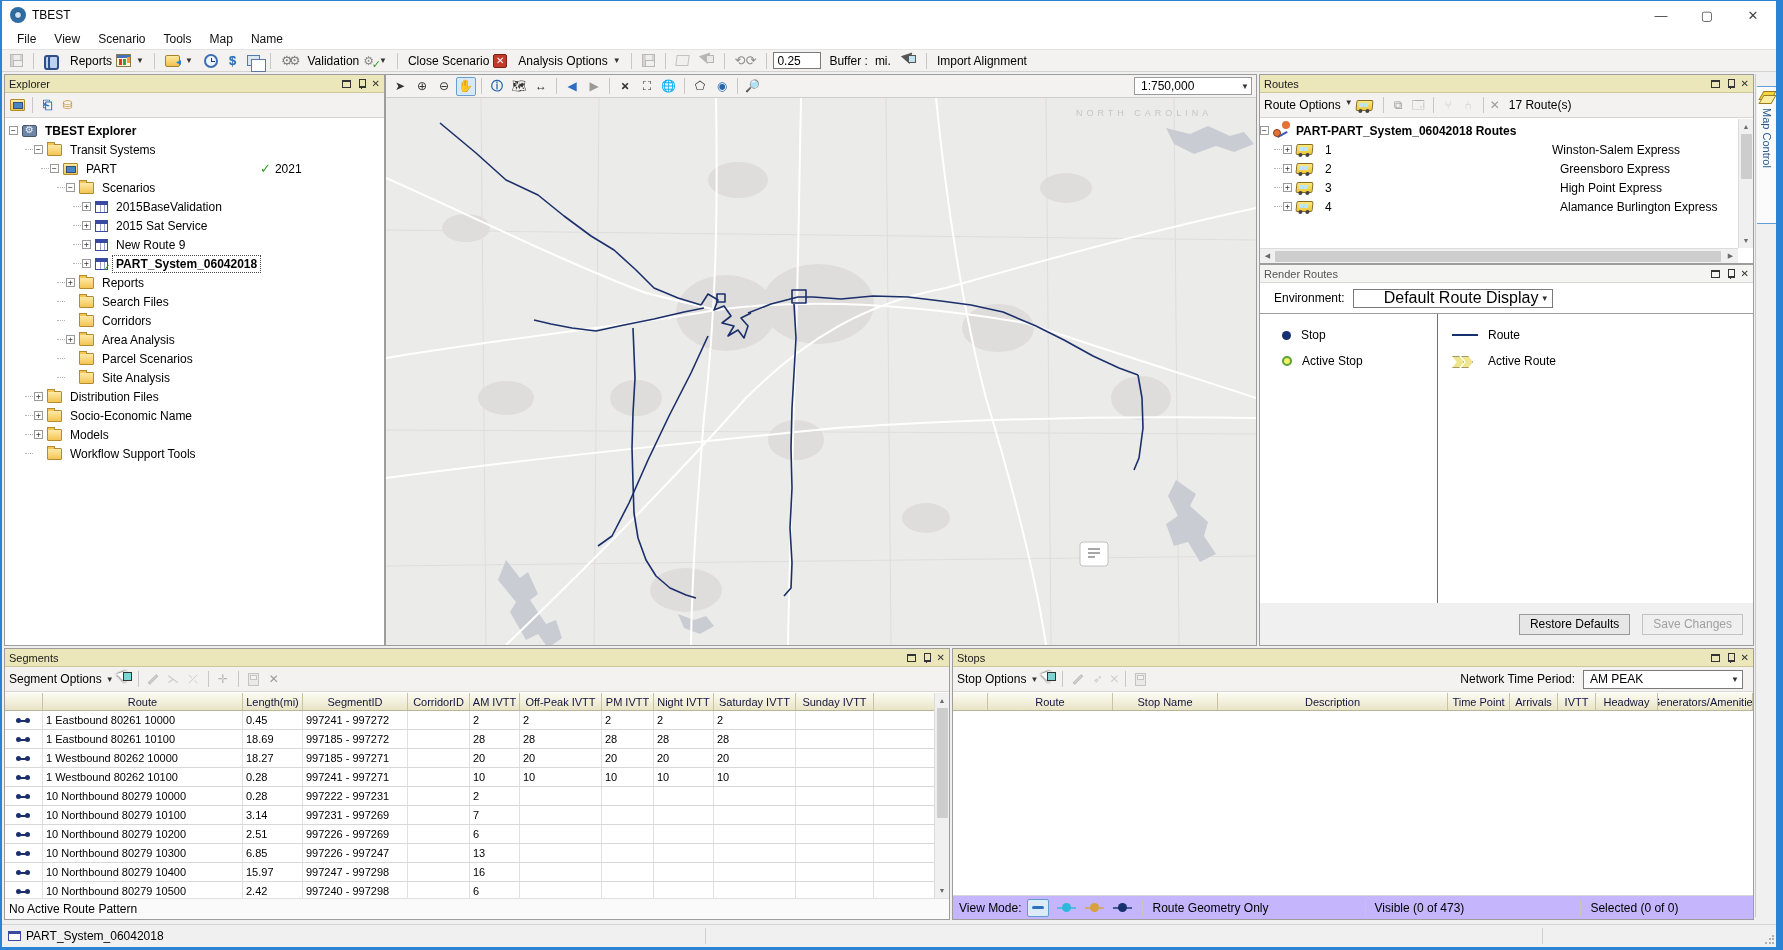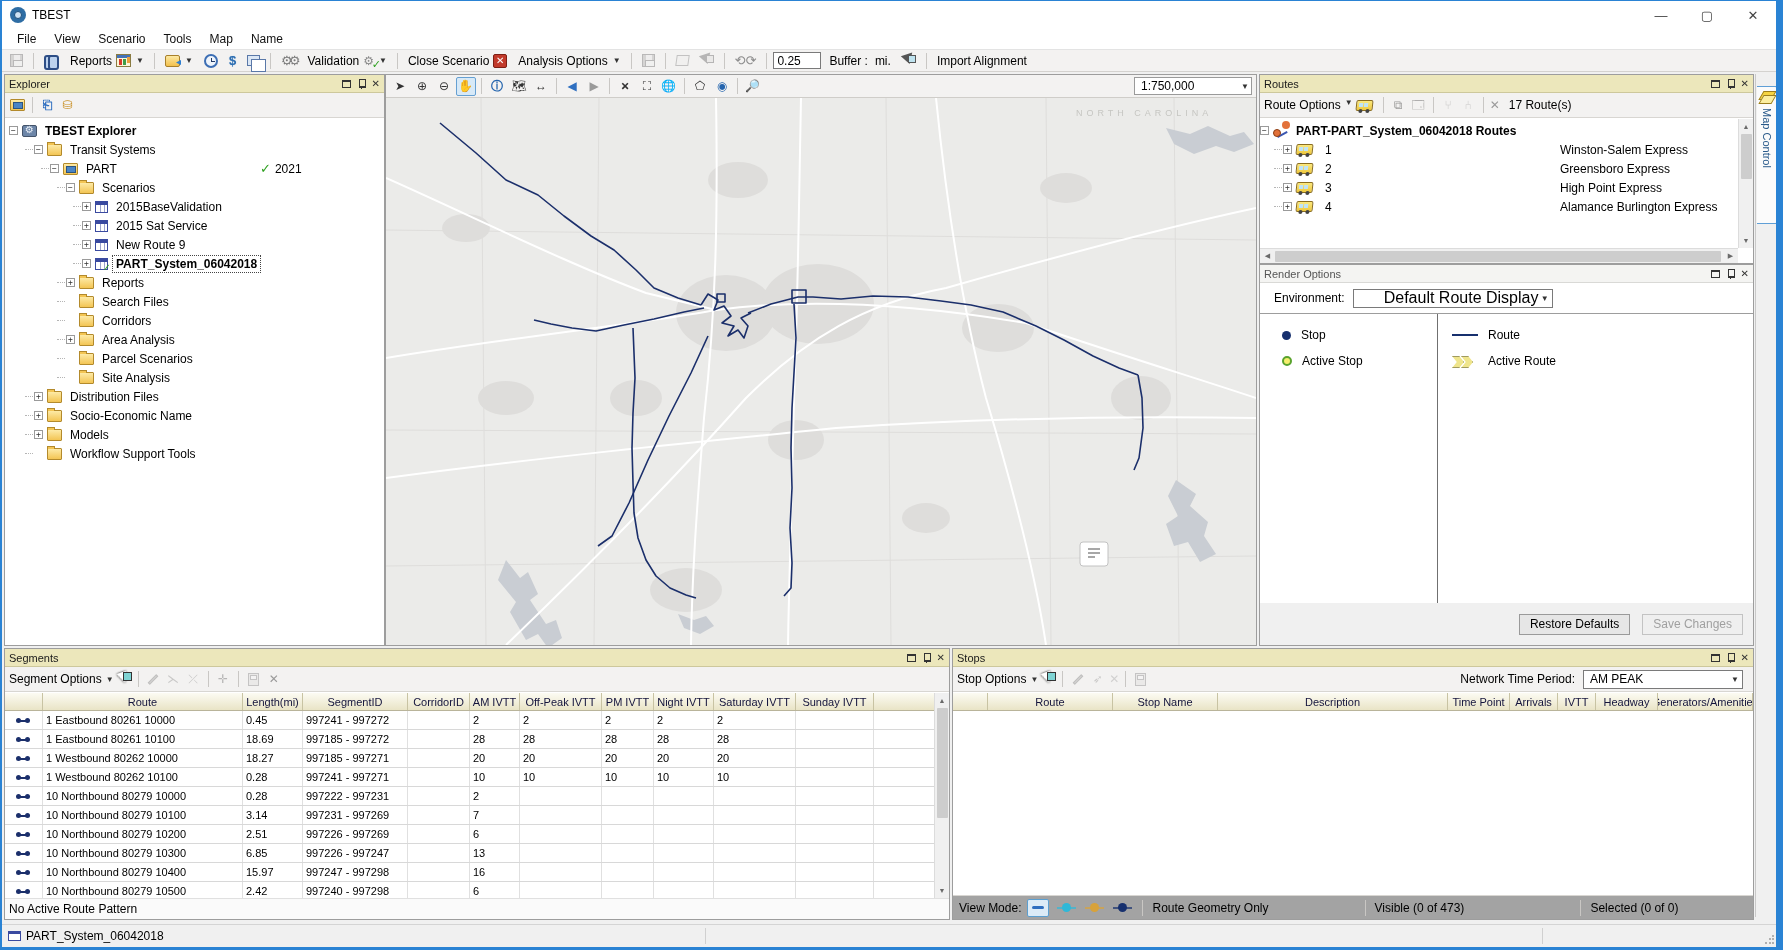--- a/index.html
+++ b/index.html
@@ -137,21 +137,21 @@
   .btn{height:21px;padding:0 10px;background:#e6e6e6;border:1px solid #9a9a9a;font:12px "Liberation Sans",sans-serif;display:inline-flex;align-items:center;}
   .btn.disabled{color:#a0a0a0;border-color:#c3c3c3;background:#efefef;}
   
   .mapctrl{position:absolute;background:#f0f0f0;border-left:1px solid #c9c9c9;}
   .mapctrl-tab{position:absolute;left:1px;top:12px;width:21px;height:138px;background:#fbfbfb;border:1px solid #5f9fd6;border-left:none;border-radius:0 3px 3px 0;display:flex;flex-direction:column;align-items:center;padding-top:4px;}
   .layers-ic{width:13px;height:11px;position:relative;margin-bottom:6px;}
   .layers-ic::before{content:"";position:absolute;left:0;top:0;width:11px;height:7px;background:#f5d442;border:1px solid #9a7d1e;transform:skewX(-30deg);}
   .layers-ic::after{content:"";position:absolute;left:0;top:4px;width:11px;height:7px;background:#fbeea0;border:1px solid #9a7d1e;transform:skewX(-30deg);}
   .vtext{writing-mode:vertical-rl;font-size:11px;color:#2a5a8a;}
   
-  .viewbar{position:absolute;left:0;right:0;bottom:0;height:24px;background:#a3a3a3;border-top:1px solid #d8d6d2;display:flex;align-items:center;font-size:12px;padding-left:6px;gap:6px;}
+  .viewbar{position:absolute;left:0;right:0;bottom:0;height:24px;background:#c4b5fd;border-top:1px solid #d8d6d2;display:flex;align-items:center;font-size:12px;padding-left:6px;gap:6px;}
   .vm{width:22px;height:18px;display:flex;align-items:center;justify-content:center;border-radius:2px;}
   .vm.sel{border:1px solid #5c9fd0;background:#dcebf7;}
   .vm-line{width:12px;height:3px;background:#2f6fc0;border-radius:2px;}
   .vm-dot{width:9px;height:9px;border-radius:50%;position:relative;}
   .vm-dot::before{content:"";position:absolute;left:-5px;top:4px;width:19px;height:1.5px;background:inherit;opacity:.7;}
   .combo{display:flex;align-items:center;border:1px solid #7a7a7a;background:#fff;height:19px;padding:0 3px 0 6px;}
   .combo .ddarr{margin-left:auto;}
   
   .statusline{position:absolute;left:0;right:0;bottom:0;height:21px;background:#fafafa;border-top:1px solid #e0e0e0;display:flex;align-items:center;padding-left:4px;font-size:12px;}
   .appstatus{position:absolute;left:0;right:0;bottom:0;height:23px;background:#f0f0f0;border-top:1px solid #d4d4d4;display:flex;align-items:center;padding-left:6px;font-size:12px;}
@@ -539,21 +539,21 @@
           <span class="exp">−</span>
           <span class="routeroot-ic"></span>
           <span class="tlabel bold">PART-PART_System_06042018 Routes</span>
         </div>
         <div class="trow">
           <span style="width: 14px; flex: 0 0 auto;"></span>
           <span class="conn"></span>
           <span class="exp">+</span>
           <span class="bus-ic"></span>
           <span style="margin-left: 8px;">1</span>
-          <span style="position: absolute; left: 300px;">Winston-Salem Express</span>
+          <span style="position: absolute; left: 292px;">Winston-Salem Express</span>
         </div>
         <div class="trow">
           <span style="width: 14px; flex: 0 0 auto;"></span>
           <span class="conn"></span>
           <span class="exp">+</span>
           <span class="bus-ic"></span>
           <span style="margin-left: 8px;">2</span>
           <span style="position: absolute; left: 300px;">Greensboro Express</span>
         </div>
         <div class="trow">
@@ -581,21 +581,21 @@
     </div>
     <div class="hscroll">
       <span class="harrow">◀</span>
         <span class="hthumb"></span>
         <span class="harrow">▶</span>
     </div>
   </div>
 
   <div class="panel" style="left:1257px;top:263px;width:495px;height:382px;">
     <div class="phdr gray">
-      <span>Render Options</span>
+      <span>Render Routes</span>
       <span class="pbtns">
         <span class="pbtn box"></span>
         <span class="pin"></span>
         <span class="pbtn">✕</span>
       </span>
     </div>
     <div style="display:flex;align-items:center;height:30px;padding-left:14px;gap:8px;background:#fff;">
       <span>Environment:</span>
       <span class="combo" style="width:200px;">
         <span style="font-size:16px;white-space:nowrap;overflow:hidden;padding-left:24px;">Default Route Display and Editing</span>

